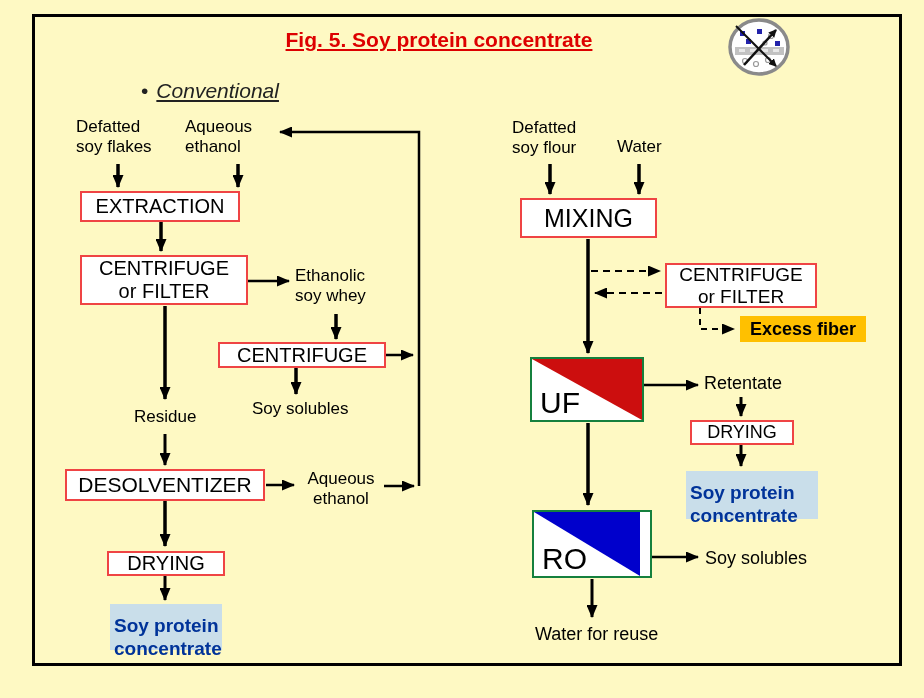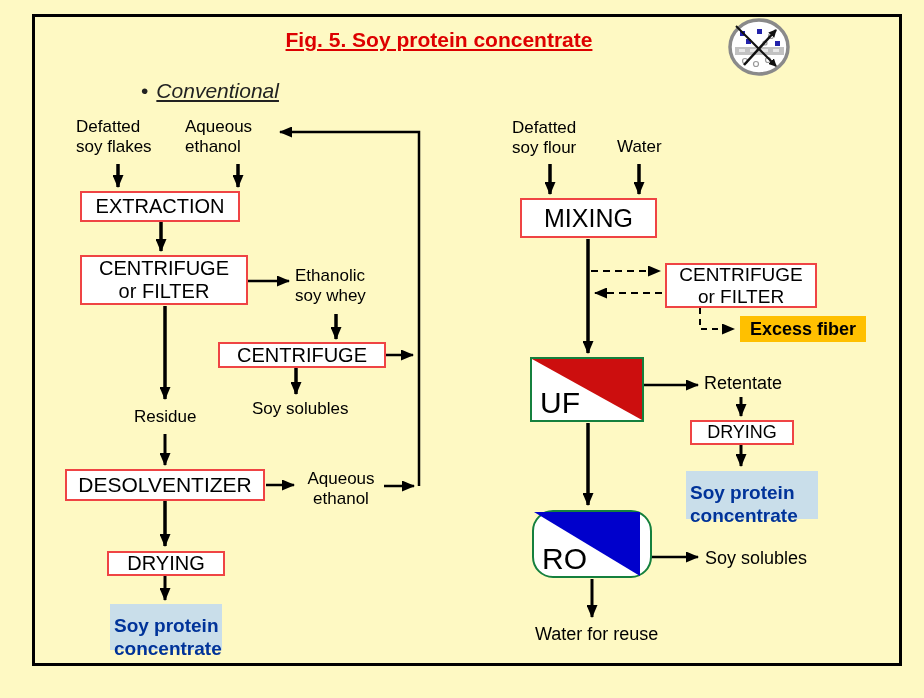--- a/index.html
+++ b/index.html
@@ -164,21 +164,21 @@
     <span class="memlabel">UF</span>
   </div>
 
   <div class="lbl" style="left:704px; top:373px; font-size:18px;">Retentate</div>
 
   <div class="box" style="left:690px; top:420px; width:104px; height:25px; font-size:18px;">DRYING</div>
 
   <div class="hl" style="left:686px; top:471px; width:132px; height:48px;">Soy protein
 concentrate</div>
 
-  <div class="membox" style="left:532px; top:510px; width:120px; height:68px;border-radius:21px;">
+  <div class="membox" style="left:532px; top:510px; width:120px; height:68px;">
     <svg width="106" height="64" viewBox="0 0 106 64">
       <polygon points="0,0 106,0 106,64" fill="#0000CC"></polygon>
     </svg>
     <span class="memlabel">RO</span>
   </div>
 
   <div class="lbl" style="left:705px; top:548px; font-size:18px;">Soy solubles</div>
   <div class="lbl" style="left:535px; top:624px; font-size:18px;">Water for reuse</div>
 
 </div>

